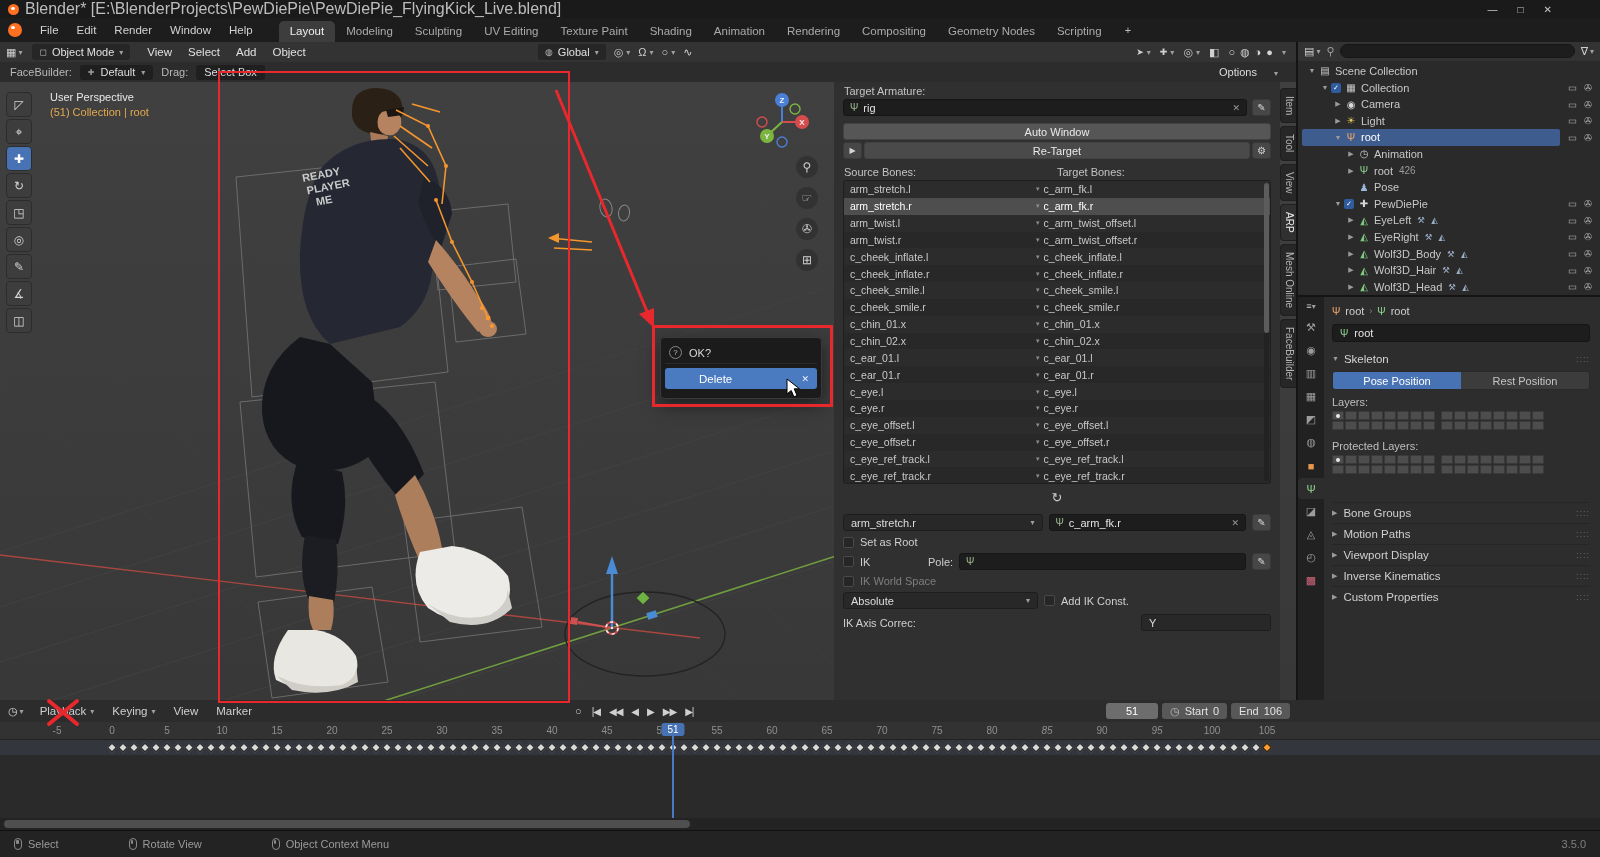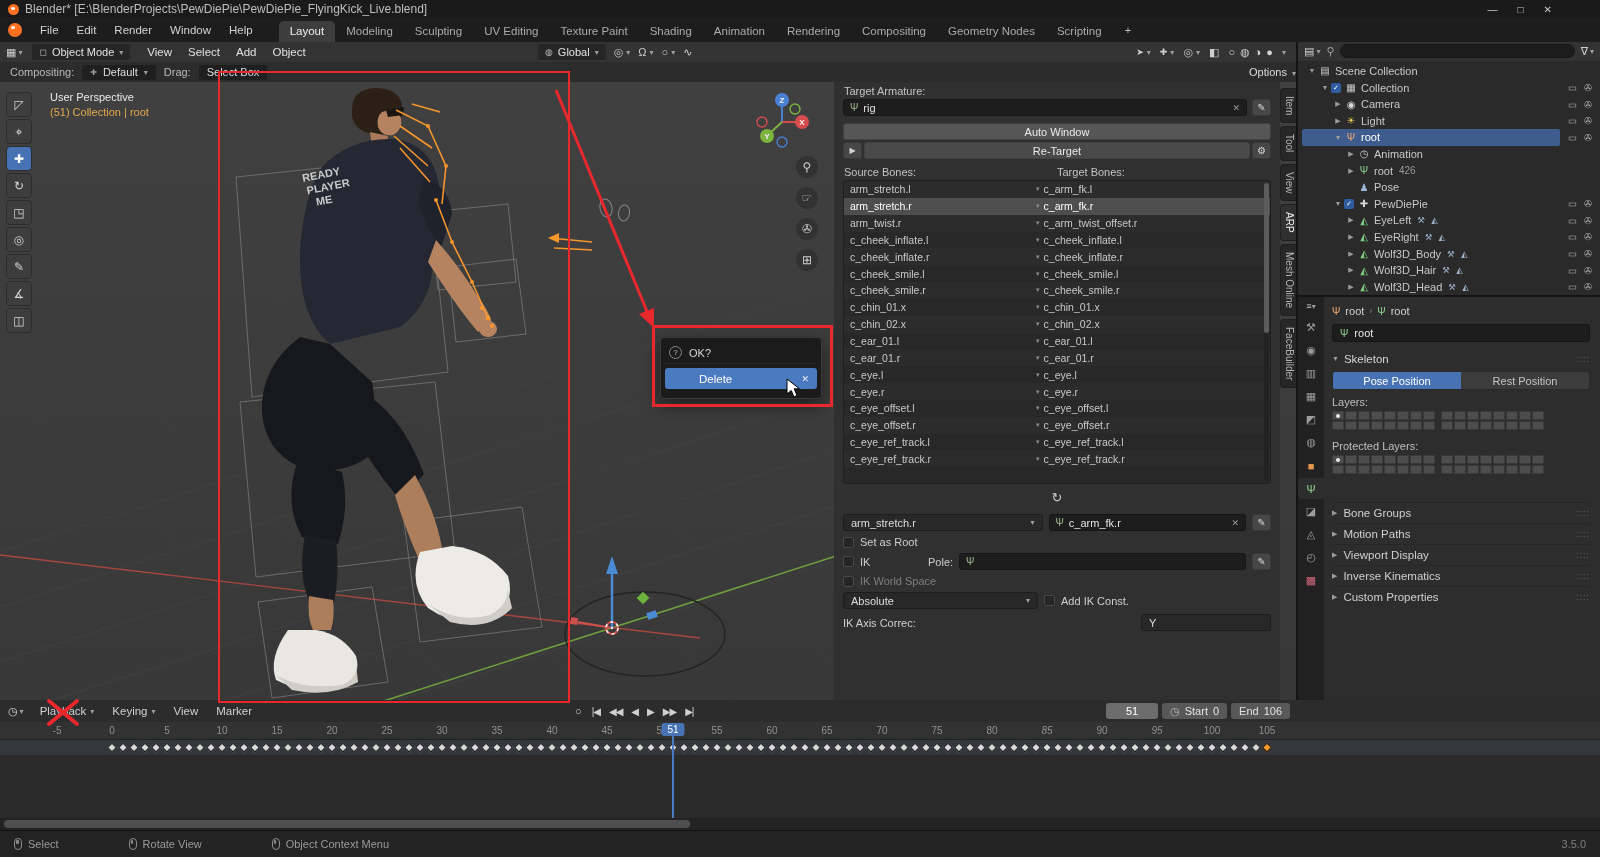--- a/index.html
+++ b/index.html
@@ -3,21 +3,21 @@
 <meta charset="utf-8">
 <style>
   *{box-sizing:border-box;margin:0;padding:0}
   body{margin:0;background:#000;font-family:"Liberation Sans",sans-serif}
   .app{position:relative;width:1600px;height:857px;background:#141414;overflow:hidden;color:#d4d4d4;font-size:11px}
 
   
   .titlebar{position:absolute;left:0;top:0;width:1600px;height:18px;background:#1a1a1a;display:flex;align-items:center;padding:0 8px;gap:6px}
   .blender-dot{width:11px;height:11px;border-radius:50%;background:#ff7021;position:relative;flex:0 0 auto}
   .blender-dot::after{content:"";position:absolute;left:3px;top:3px;width:4px;height:3px;border-radius:50%;background:#fff}
-  .titlebar .t-title{color:#bdbdbd;font-size:12px}
+  .titlebar .t-title{color:#bdbdbd;font-size:16px}
   .win-btns{position:absolute;right:48px;top:0;height:18px;display:flex;align-items:center;gap:20px;color:#c8c8c8;font-size:10px}
   .win-btns span{cursor:default}
 
   
   .topbar{position:absolute;left:0;top:18px;width:1600px;height:24px;background:#1d1d1d;display:flex;align-items:flex-end}
   .topbar-inner{display:flex;align-items:center;height:24px;padding-left:8px;gap:4px}
   .tb-menus{display:flex;gap:2px;margin-left:6px}
   .tb-menus span{padding:3px 8px;color:#d2d2d2;font-size:11.5px;border-radius:3px}
   .ws-tabs{display:flex;align-items:flex-end;height:24px;margin-left:14px}
   .ws-tab{padding:4px 11px 5px;font-size:11.5px;color:#aaa;border-radius:5px 5px 0 0;white-space:nowrap}
@@ -41,21 +41,21 @@
   .vp-menus span{padding:2px 7px;color:#e0e0e0;font-size:11.5px}
   .vp-mid{position:absolute;left:538px;display:flex;align-items:center;gap:8px}
   .icon-chev{display:flex;align-items:center;gap:3px;color:#cfcfcf}
   .vp-right{position:absolute;right:10px;display:flex;align-items:center;gap:9px;color:#cfcfcf}
   .spheres{display:flex;gap:5px;font-size:11px;color:#d5d5d5}
 
   
   .vp-tools{height:20px;background:#2c2c2c;display:flex;align-items:center;padding:0 10px;gap:8px;position:relative}
   .vp-tools .lab{color:#b9b9b9}
   .fielddark{display:flex;align-items:center;gap:6px;background:#1f1f1f;border-radius:3px;height:15px;padding:0 8px;color:#dedede}
-  .options-btn{position:absolute;right:0;display:flex;gap:5px;align-items:flex-end;color:#dcdcdc}
+  .options-btn{position:absolute;right:18px;display:flex;gap:17px;align-items:flex-end;color:#dcdcdc}
 
   
   .vp-canvas{position:relative;flex:1;overflow:hidden;background:#3a3a3a}
   .vp-canvas > svg.scene{position:absolute;left:0;top:0}
 
   .left-toolbar{position:absolute;left:6px;top:10px;display:flex;flex-direction:column;gap:2px;z-index:4}
   .tool-btn{width:26px;height:25px;background:#3d3d3d;border:1px solid #2c2c2c;border-radius:4px;display:flex;align-items:center;justify-content:center;color:#d6d6d6;font-size:12px}
   .tool-btn.active{background:#4772b3;color:#fff}
 
   .vp-overlay-text{position:absolute;left:50px;top:8px;z-index:3;line-height:15px}
@@ -296,21 +296,21 @@
             <span>○</span>
             <span>◍</span>
             <span>◑</span>
             <span>●</span>
           </span>
           <span class="chev">▾</span>
         </div>
       </div>
 
       <div class="vp-tools">
-        <span class="lab">Compositing:</span>
+        <span class="lab">FaceBuilder:</span>
         <span class="fielddark">
           <span style="font-size:8px;color:#9a9a9a">✚</span>
           <span>Default</span>
           <span class="chev">▾</span>
         </span>
         <span class="lab">Drag:</span>
         <span class="fielddark">
           <span>Select Box</span>
         </span>
         <span class="options-btn">
@@ -515,20 +515,27 @@
                   <span class="bone-tgt">
                     <span class="tiny-chev">▾</span>
                     <span>c_arm_fk.l</span>
                   </span>
                 </div>
                 <div class="bone-row selected">
                   <span class="bone-src">arm_stretch.r</span>
                   <span class="bone-tgt">
                     <span class="tiny-chev">▾</span>
                     <span>c_arm_fk.r</span>
+                  </span>
+                </div>
+                <div class="bone-row">
+                  <span class="bone-src">arm_twist.l</span>
+                  <span class="bone-tgt">
+                    <span class="tiny-chev">▾</span>
+                    <span>c_arm_twist_offset.l</span>
                   </span>
                 </div>
                 <div class="bone-row">
                   <span class="bone-src">arm_twist.r</span>
                   <span class="bone-tgt">
                     <span class="tiny-chev">▾</span>
                     <span>c_arm_twist_offset.r</span>
                   </span>
                 </div>
                 <div class="bone-row">

